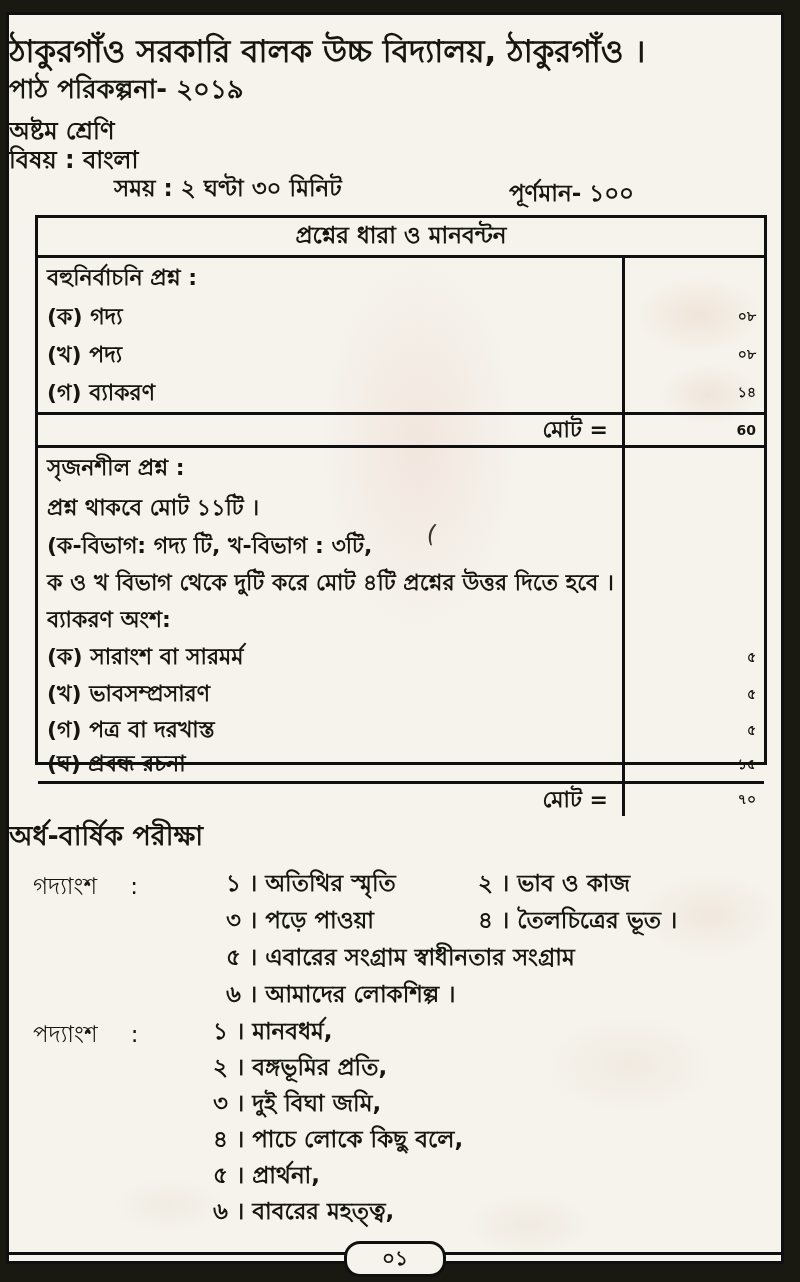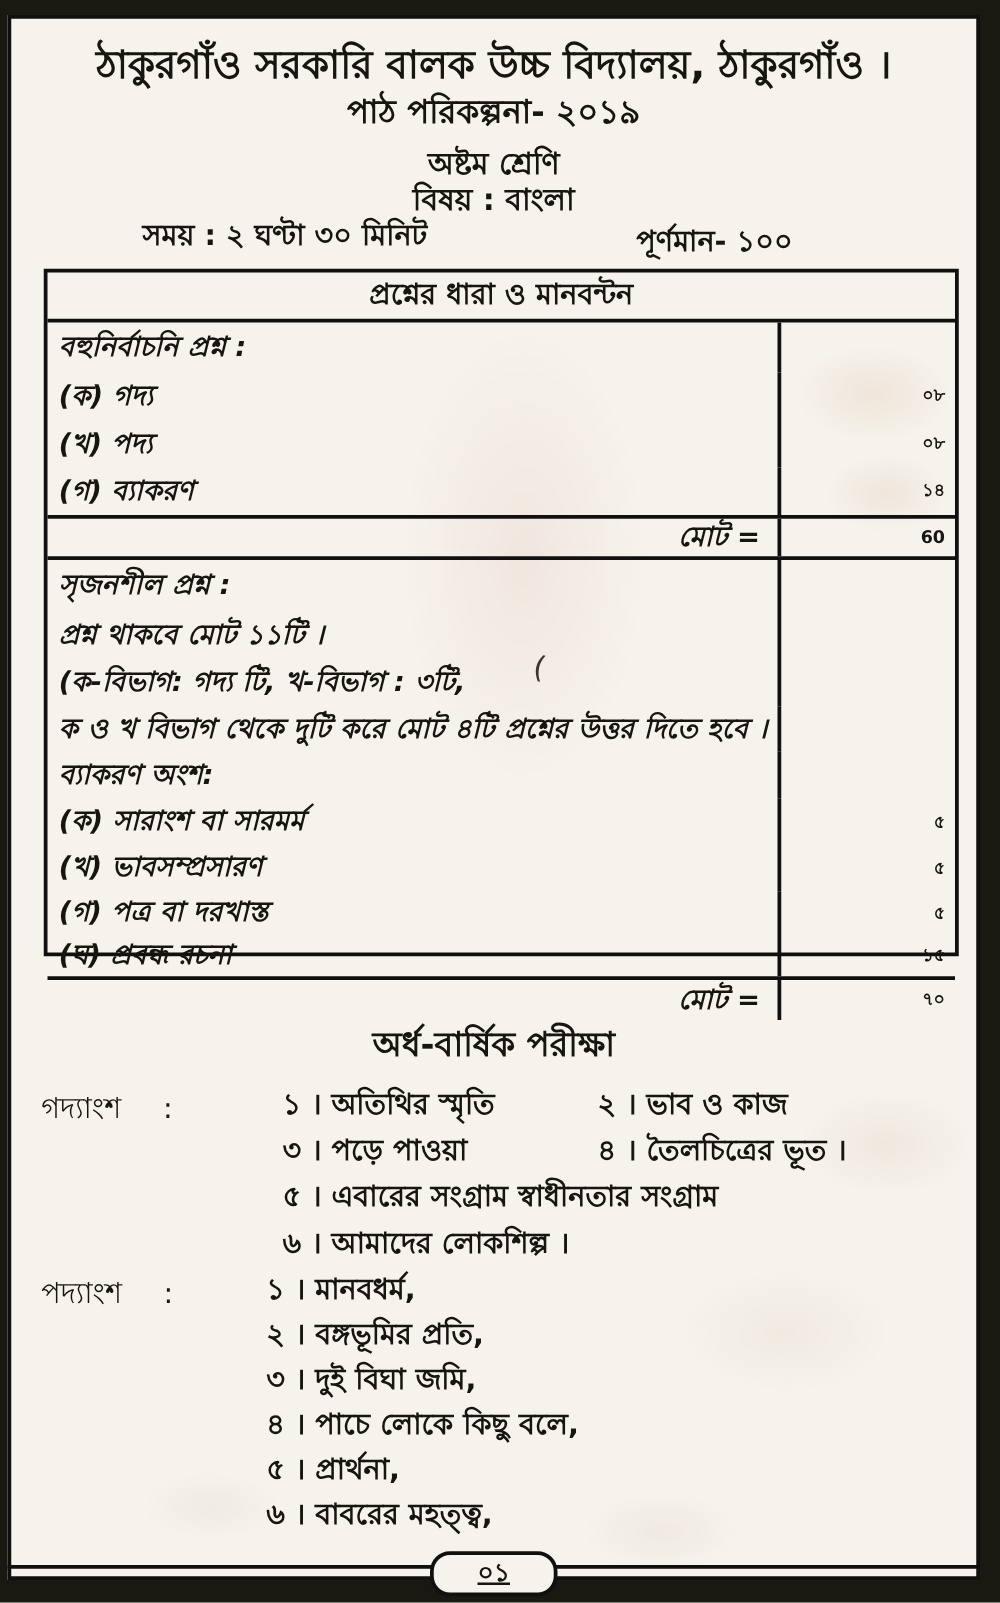--- a/index.html
+++ b/index.html
@@ -16,21 +16,21 @@
       radial-gradient(140px 260px at 410px 430px, rgba(224,160,150,0.16), transparent 70%),
       radial-gradient(90px 55px at 690px 300px, rgba(220,170,140,0.20), transparent 70%),
       radial-gradient(70px 45px at 700px 380px, rgba(215,165,140,0.18), transparent 70%),
       radial-gradient(100px 60px at 700px 900px, rgba(215,170,150,0.16), transparent 70%),
       radial-gradient(120px 70px at 620px 1050px, rgba(210,170,150,0.13), transparent 70%),
       radial-gradient(90px 45px at 520px 1210px, rgba(205,170,150,0.13), transparent 70%),
       radial-gradient(80px 40px at 160px 1190px, rgba(200,170,150,0.11), transparent 70%);
     border:3px solid #101010;
   }
   .abs{position:absolute;}
-  .center{left:0;right:0;text-align:center;}
+  .center{left:0;right:0;}
   .b{font-weight:700;}
   
   .school-line{top:12px;font-size:31px;letter-spacing:0px;}
   .plan-line{top:54px;font-size:26px;}
   .class-line{top:97px;font-size:24px;}
   .subject-line{top:126px;font-size:24px;}
   .time-line{top:155px;left:105px;font-size:23px;}
   .marks-line{top:160px;left:500px;font-size:23px;}
   
   .mtable{
@@ -40,21 +40,21 @@
   }
   .mt-header{
     height:40px;border-bottom:3px solid #101010;box-sizing:border-box;
     display:flex;align-items:center;justify-content:center;
     font-size:23px;font-weight:700;
   }
   .mt-body{flex:1;display:flex;flex-direction:column;}
   .trow{display:flex;box-sizing:border-box;}
   .cell-label{
     flex:1;display:flex;align-items:center;
-    padding-left:9px;font-size:22px;font-weight:700;white-space:nowrap;font-style:italic;
+    padding-left:9px;font-size:22px;font-weight:700;white-space:nowrap;
   }
   .cell-marks{
     width:142px;border-left:3px solid #101010;box-sizing:border-box;
     display:flex;align-items:center;justify-content:flex-end;
     padding-right:8px;font-size:14px;font-weight:700;
   }
   .trow.total{border-top:3px solid #101010;border-bottom:3px solid #101010;}
   .trow.total2{border-top:3px solid #101010;}
   .trow.total .cell-label,.trow.total2 .cell-label{
     justify-content:flex-end;padding-right:14px;
@@ -74,21 +74,21 @@
   .prose-row .col1{display:inline-block;width:252px;}
   .poetry-list{left:204px;top:999px;}
   .poetry-row{height:36px;display:flex;align-items:center;font-size:23px;font-weight:700;white-space:nowrap;}
   
   .bottom-rule{left:-3px;right:-3px;bottom:6px;height:3px;background:#101010;}
   .page-pill{
     left:50%;bottom:-16px;transform:translateX(-50%);
     width:96px;height:30px;background:#f5f3ec;
     border:3px solid #101010;border-radius:16px;
     display:flex;align-items:center;justify-content:center;
-    font-size:20px;font-weight:700;z-index:5;text-decoration:underline;
+    font-size:20px;font-weight:700;z-index:5;
   }
 </style>
 </head>
 <body>
 
 <div class="page">
 
   <div class="abs center b school-line">ঠাকুরগাঁও সরকারি বালক উচ্চ বিদ্যালয়, ঠাকুরগাঁও ।</div>
   <div class="abs center b plan-line">পাঠ পরিকল্পনা- ২০১৯</div>
   <div class="abs center b class-line">অষ্টম শ্রেণি</div>

